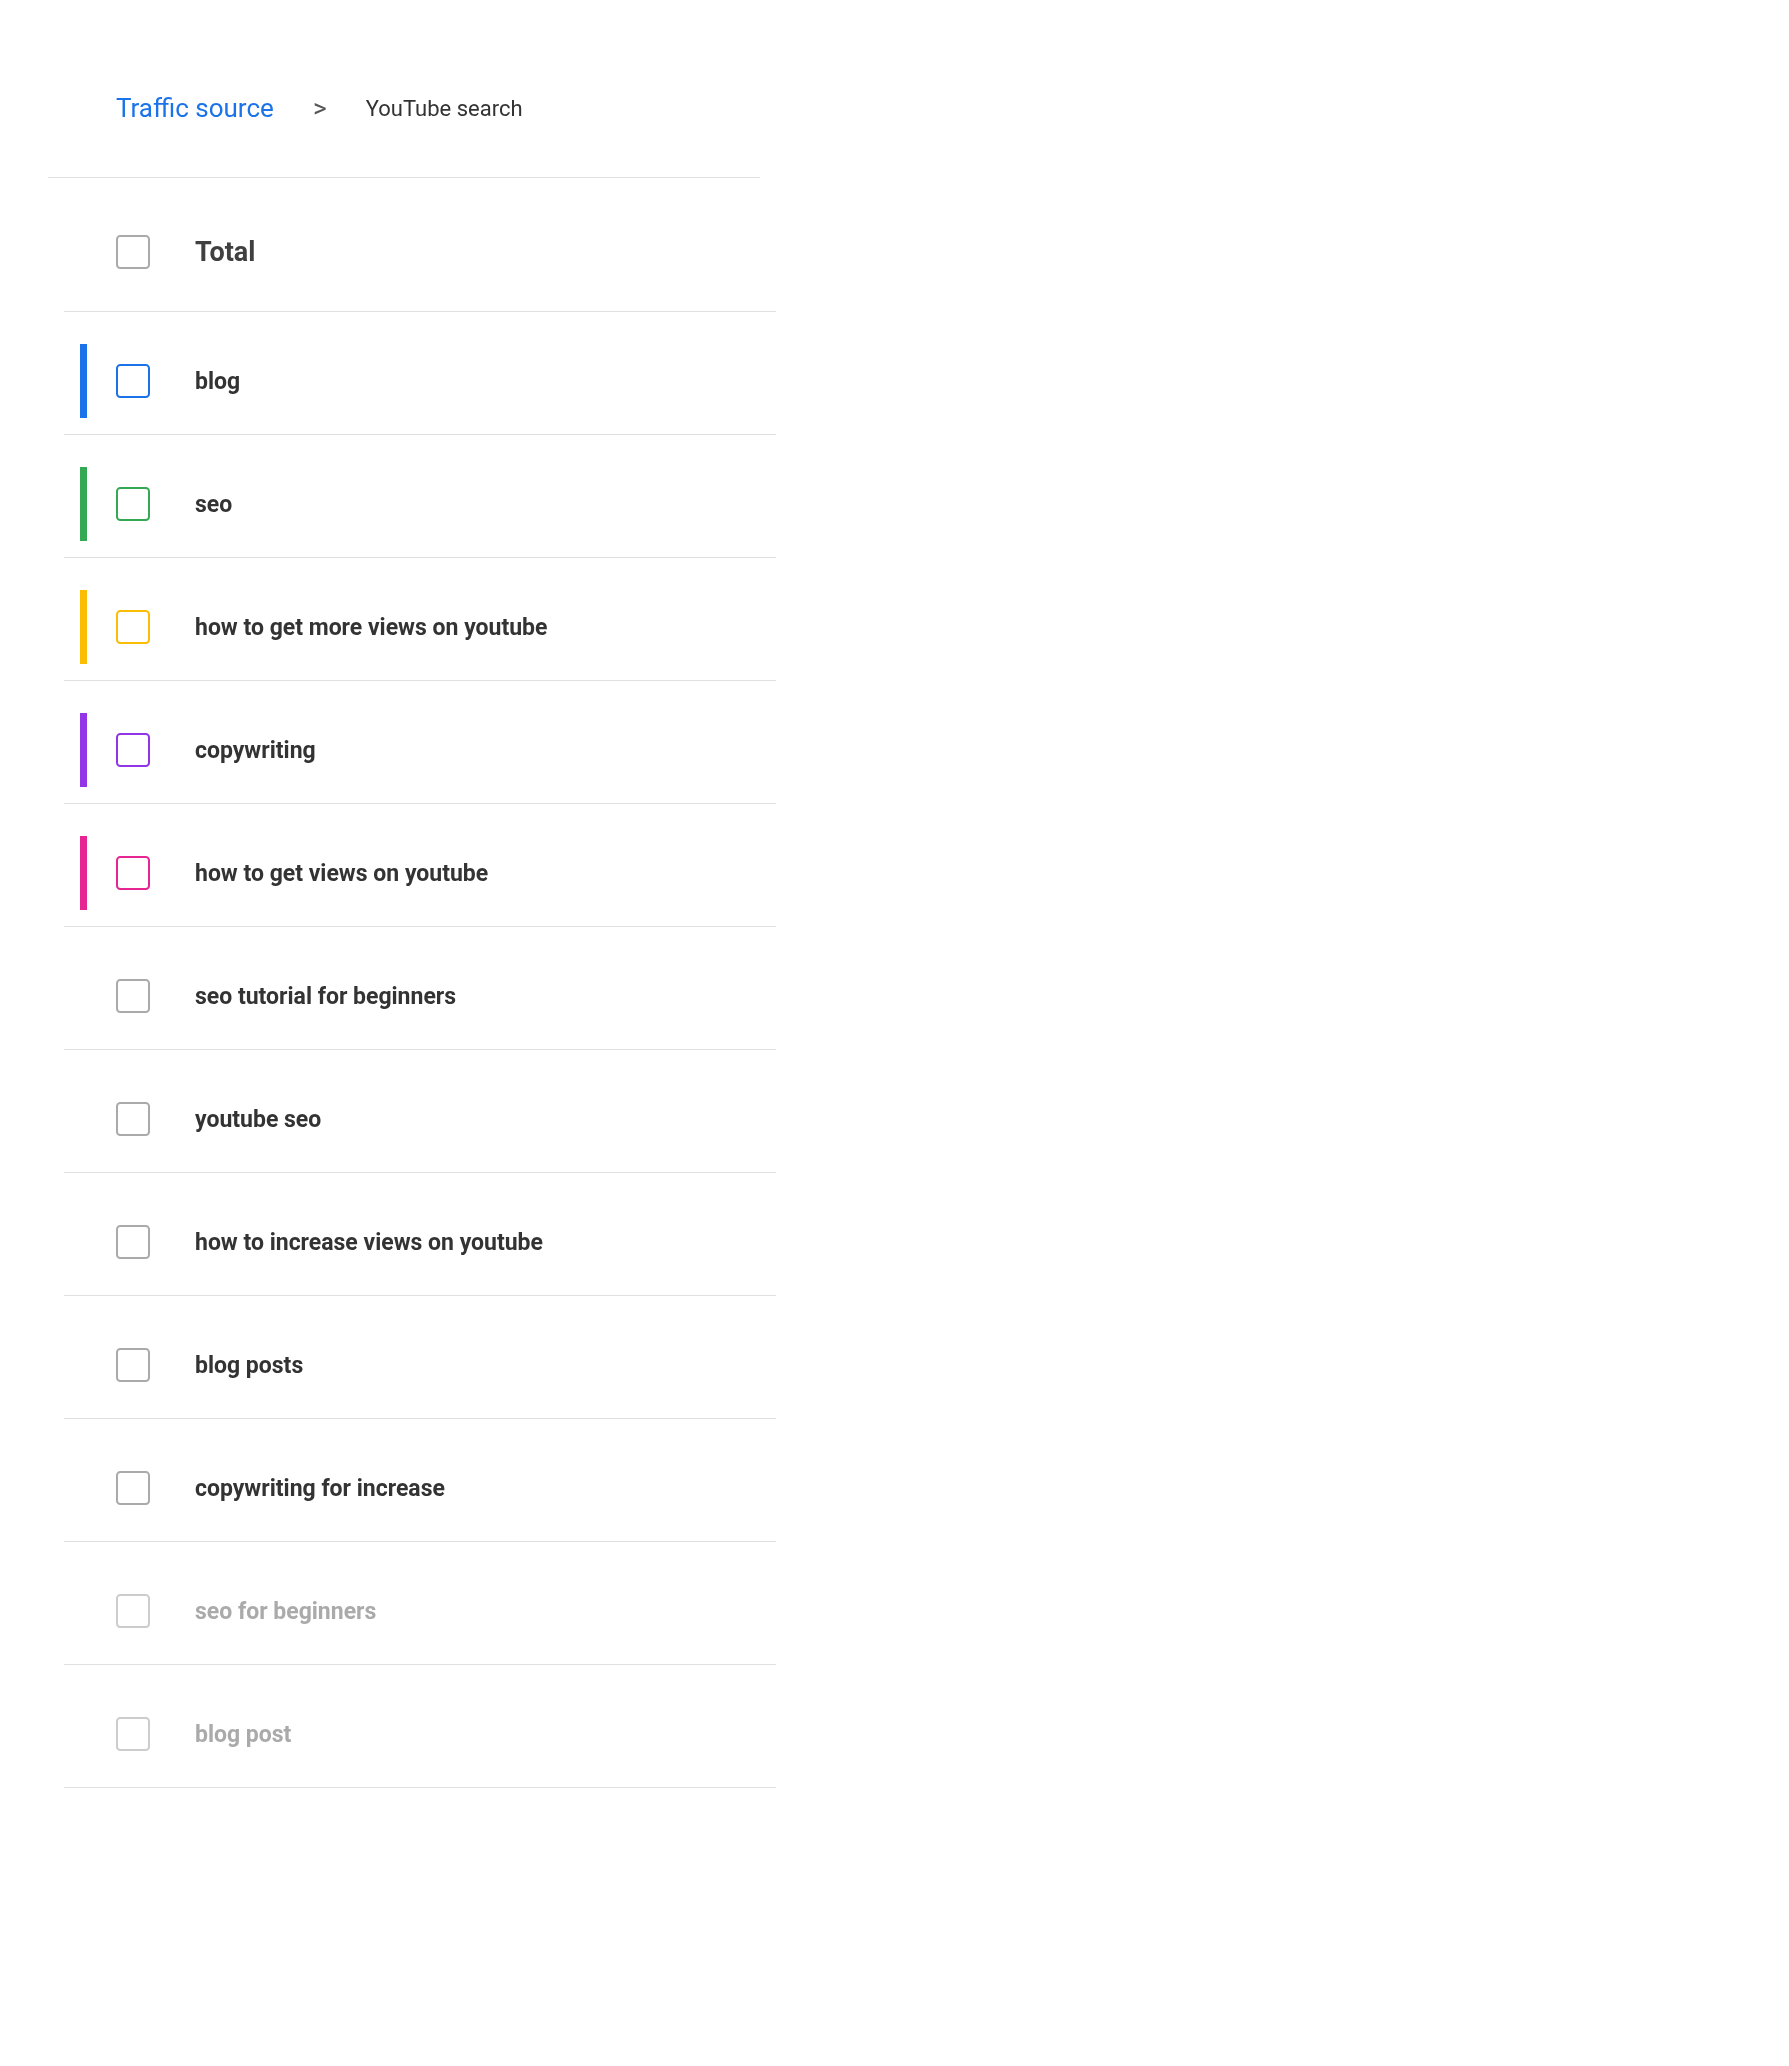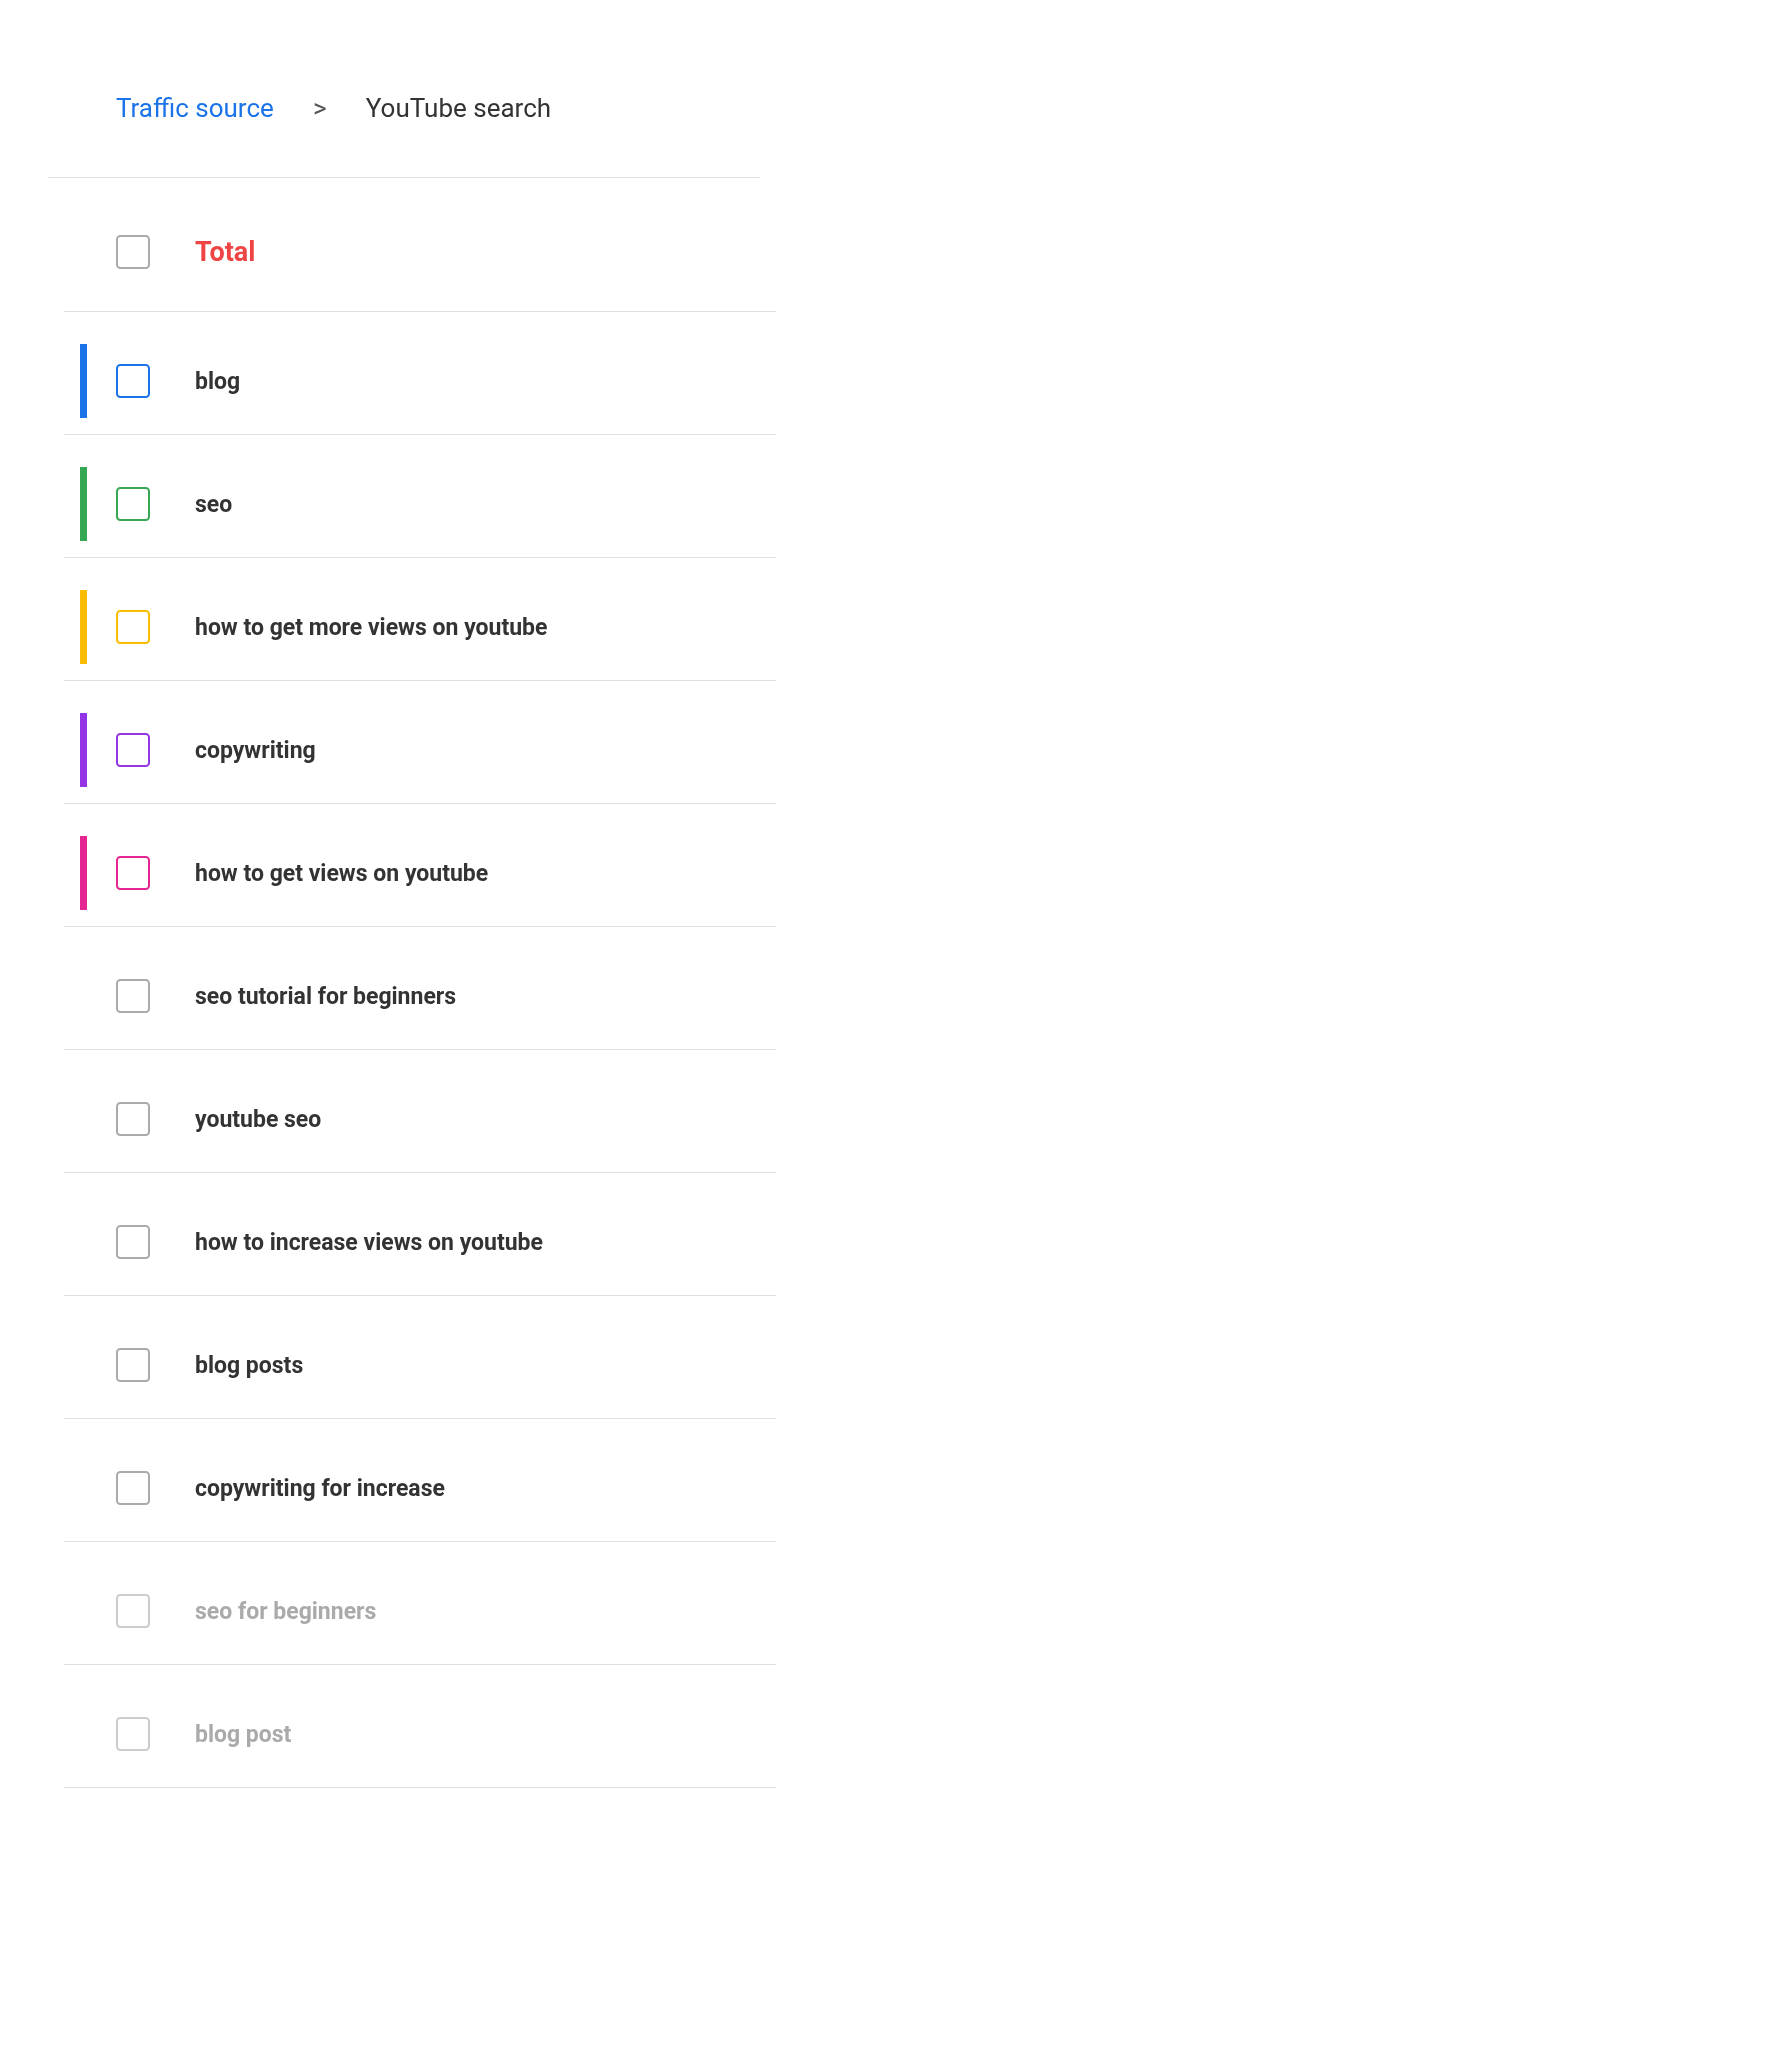--- a/index.html
+++ b/index.html
@@ -30,21 +30,21 @@
       cursor: pointer;
     }
 
     .breadcrumb-separator {
       color: #555;
       font-size: 26px;
     }
 
     .breadcrumb-current {
       color: #333;
-      font-size: 26px;
+      font-size: 22px;
     }
 
     .divider {
       height: 0.7px;
       background: #e0e0e0;
       margin: 0 0 0 0;
     }
 
     .list-container {
       width: 100%;
@@ -113,21 +113,21 @@
 
     .item-label {
       font-size: 23px;
       color: #333;
       font-weight: bold;
     }
 
     .item-label.total {
       font-weight: 700;
       font-size: 27px;
-      color: #ef4444;
+      color: #404040;
     }
 
     .item-label.faded {
       color: #aaa;
       text-align: right;
     }
   </style>
 </head>
 <body>
 

